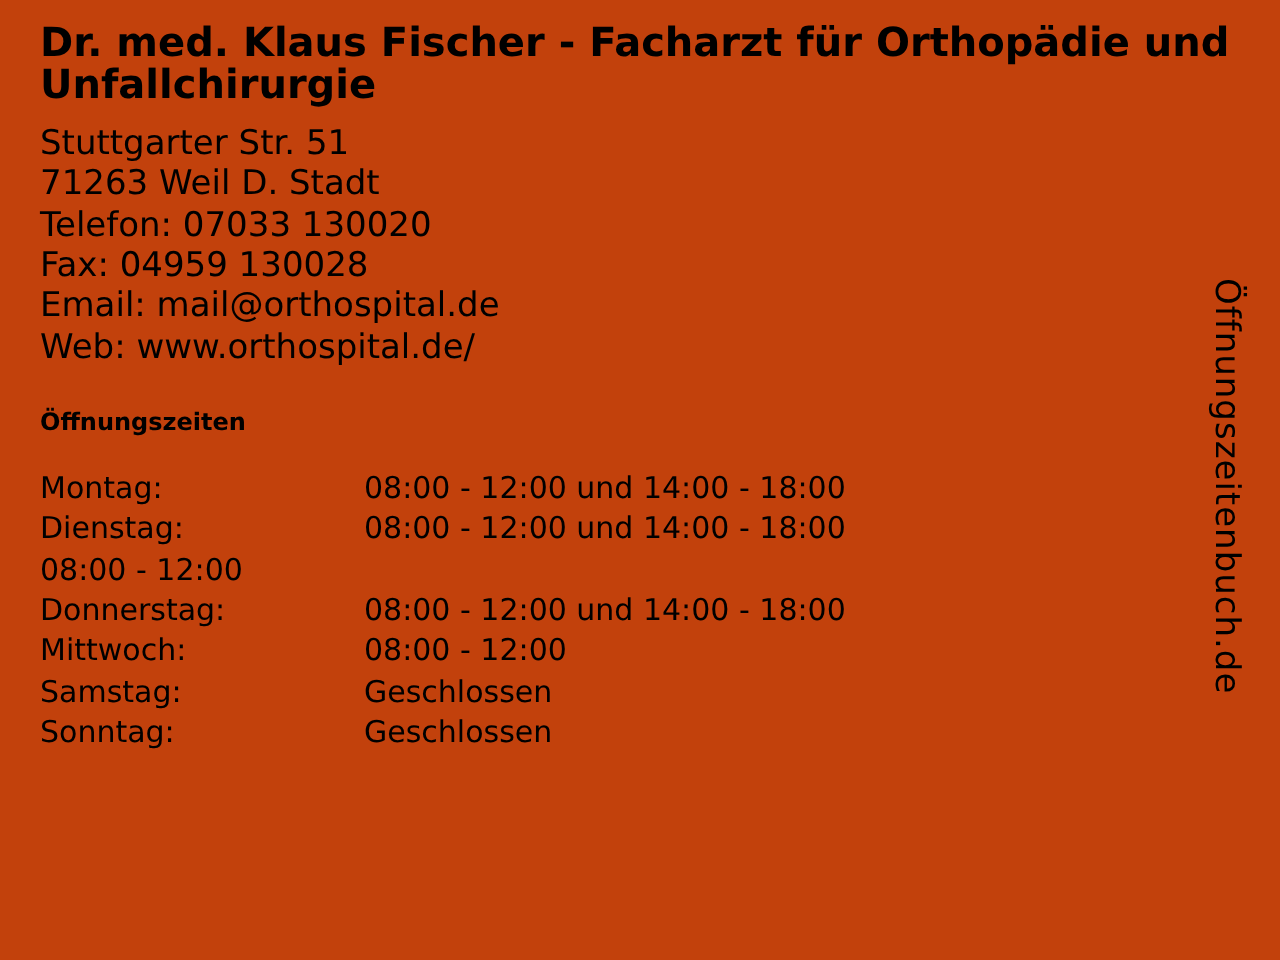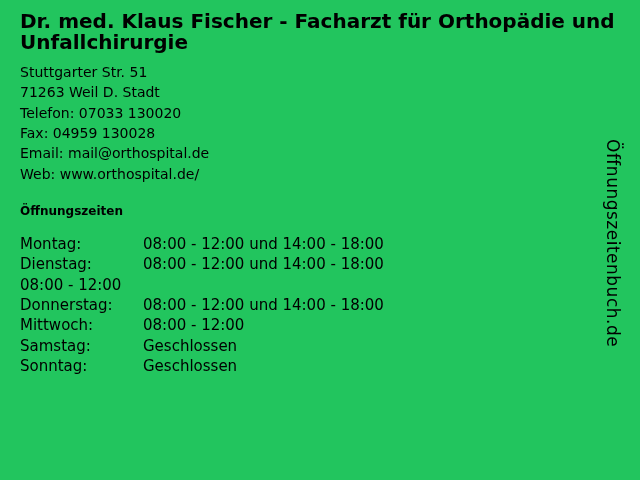--- a/index.html
+++ b/index.html
@@ -4,42 +4,42 @@
 <style>
   html, body {
     margin: 0;
     padding: 0;
     background: #ffffff;
   }
   .page {
     position: relative;
     width: 640px;
     height: 480px;
-    background: #22c55e;
+    background: #c2410c;
     overflow: hidden;
     color: #000000;
     font-family: "DejaVu Sans", sans-serif;
   }
   .title {
     position: absolute;
     left: 20px;
     top: 11px;
     width: 605px;
     margin: 0;
     font-family: "DejaVu Sans", "Liberation Sans", sans-serif;
     font-size: 20px;
     font-weight: bold;
     line-height: 21px;
     color: #000000;
   }
   .contact {
     position: absolute;
     left: 20px;
     top: 62px;
-    font-size: 14px;
+    font-size: 17px;
     line-height: 20.33px;
     color: #000000;
   }
   .hours-heading {
     position: absolute;
     left: 20px;
     top: 201px;
     margin: 0;
     font-size: 12px;
     font-weight: bold;
@@ -50,20 +50,21 @@
     position: absolute;
     left: 20px;
     top: 234px;
     font-size: 15px;
     color: #000000;
   }
   .hours-row {
     display: flex;
     line-height: 20.33px;
     height: 20.33px;
+    gap: 39px;
   }
   .hours-day {
     width: 123px;
     flex: 0 0 123px;
   }
   .hours-time {
     white-space: pre;
     text-align: center;
   }
   .watermark {

